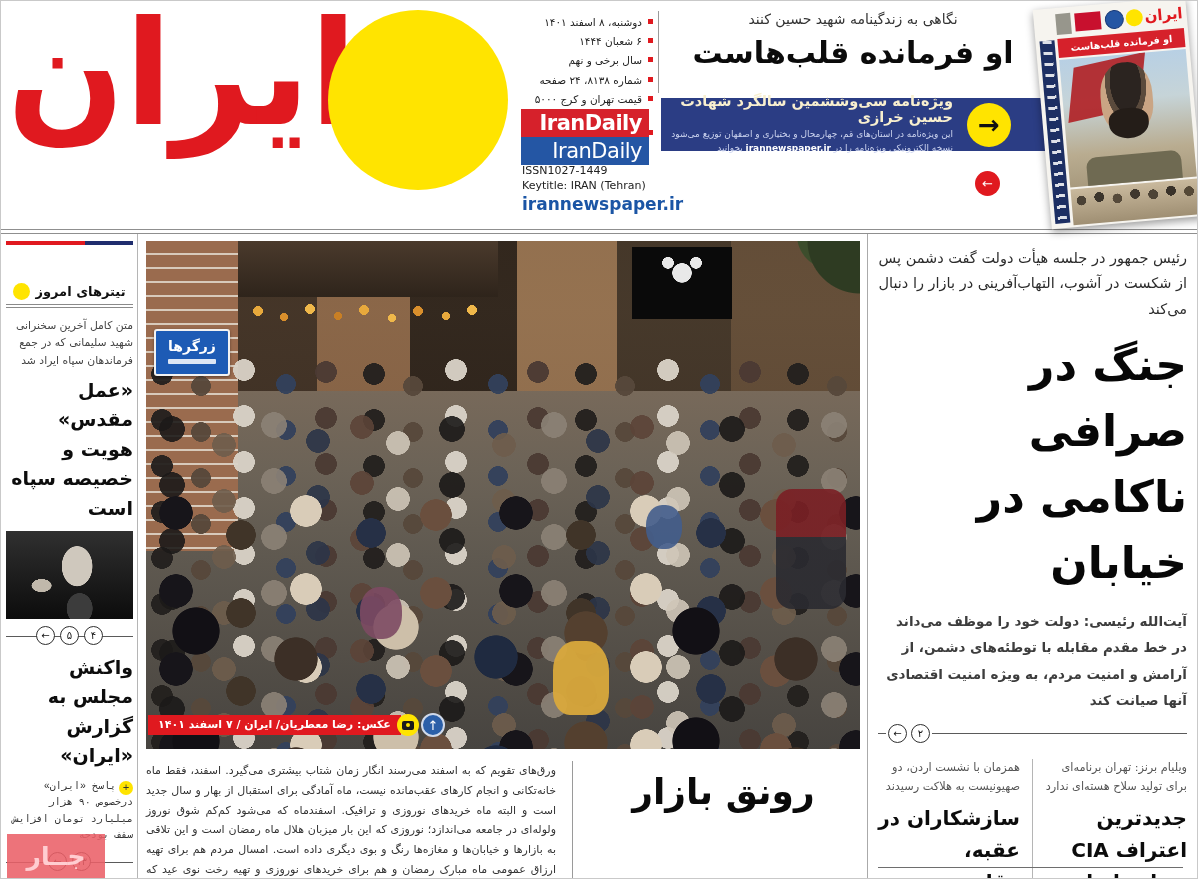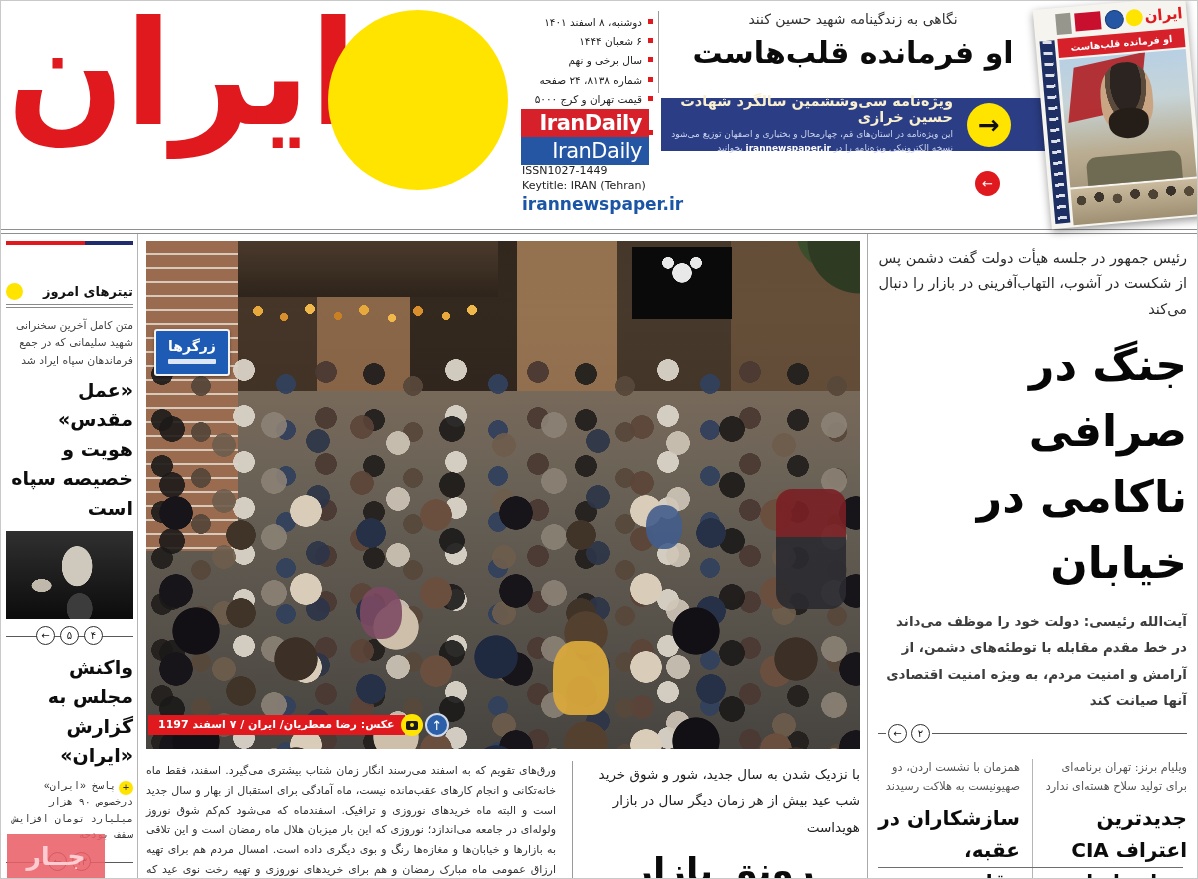--- a/index.html
+++ b/index.html
@@ -63,21 +63,21 @@
       background-image:radial-gradient(circle 5px at 10px 12px,#4a4135 96%,transparent), radial-gradient(circle 5px at 28px 10px,#3c352c 96%,transparent), radial-gradient(circle 5px at 46px 13px,#564a3a 96%,transparent), radial-gradient(circle 5px at 64px 10px,#40382e 96%,transparent), radial-gradient(circle 5px at 82px 12px,#4e4436 96%,transparent), radial-gradient(circle 5px at 100px 10px,#39322a 96%,transparent), radial-gradient(circle 5px at 118px 12px,#554937 96%,transparent), linear-gradient(180deg,#c9b99d,#9f8f73); }
 
   .head-rule { position:absolute; left:0; right:0; top:228px; height:5px; border-top:1.5px solid #8f8f8f; border-bottom:1.5px solid #8f8f8f; }
 
   
   .page-body { position:absolute; top:233px; left:0; right:0; bottom:0; display:flex; }
 
   
   .sidebar { position:relative; width:137px; padding:7px 4px 0 5px; border-right:1px solid #b5b5b5; overflow:hidden; }
   .sb-topbar { height:4px; background:linear-gradient(90deg,#e0191f 0 62%,#1f2d6e 62% 100%); margin-bottom:6px; }
-  .sb-head { display:flex; align-items:center; justify-content:space-between; gap:5px; direction:ltr; padding-bottom:4px;margin-top:38px; }
+  .sb-head { display:flex; align-items:center; justify-content:center; gap:5px; direction:ltr; padding-bottom:4px;margin-top:38px; }
   .sb-yellow { width:17px; height:17px; border-radius:50%; background:#ffe400; }
   .sb-title { font-size:13px; font-weight:bold; color:#111; direction:rtl; }
   .sb-doublerule { border-top:1px solid #8a8a8a; border-bottom:1px solid #8a8a8a; height:4px; margin-bottom:9px; }
   .sb-kicker { direction:rtl; text-align:right; font-size:10.8px; color:#444; line-height:1.6; margin-bottom:7px; }
   .sb-headline { direction:rtl; text-align:right; font-size:19px; font-weight:bold; color:#0d0d0d; line-height:1.55; margin-bottom:8px; }
   .sb-photo { height:88px; margin:2px 0 4px;
       background:radial-gradient(ellipse 26px 34px at 56% 40%, #cfc8bd 0 58%, rgba(0,0,0,0) 60%),
                  radial-gradient(ellipse 17px 11px at 28% 62%, #c0b8ab 0 58%, rgba(0,0,0,0) 60%),
                  radial-gradient(ellipse 22px 26px at 58% 88%, #3c3c3c 0 58%, rgba(0,0,0,0) 60%),
                  linear-gradient(180deg,#303030 0%,#1a1a1a 60%,#0c0c0c 100%); }
@@ -266,31 +266,30 @@
         <div class="crowd c1"></div>
         <div class="crowd c2"></div>
         <div class="crowd c3"></div>
         <div class="crowd c4"></div>
         <div class="accent a-yellow"></div>
         <div class="accent a-bike"></div>
         <div class="accent a-scarf1"></div>
         <div class="accent a-scarf2"></div>
         <div class="street-sign">زرگرها</div>
         <div class="credit">
-          <div class="credit-bar">عکس: رضا معطریان/ ایران / ۷ اسفند 1197</div>
+          <div class="credit-bar">عکس: رضا معطریان/ ایران / ۷ اسفند ۱۴۰۱</div>
           <div class="credit-cam">
               <span class="cam-shape"></span>
             </div>
           <div class="credit-up i-up"></div>
         </div>
       </div>
 
       <div class="market">
         <div class="market-lead">
-          <div class="market-kicker">با نزدیک شدن به سال جدید، شور و شوق خرید شب عید بیش از هر زمان دیگر سال در بازار هویداست</div>
           <div class="market-headline">رونق بازار</div>
         </div>
         <div class="market-body">ورق‌های تقویم که به اسفند می‌رسند انگار زمان شتاب بیشتری می‌گیرد. اسفند، فقط ماه خانه‌تکانی و انجام کارهای عقب‌مانده نیست، ماه آمادگی برای استقبال از بهار و سال جدید است و البته ماه خریدهای نوروزی و ترافیک. اسفندماه که می‌شود کم‌کم شوق نوروز ولوله‌ای در جامعه می‌اندازد؛ نوروزی که این بار میزبان هلال ماه رمضان است و این تلاقی به بازارها و خیابان‌ها و مغازه‌ها رنگ و بوی دیگری داده است. امسال مردم هم برای تهیه ارزاق عمومی ماه مبارک رمضان و هم برای خریدهای نوروزی و تهیه رخت نوی عید که رسم ایرانی است به بازارها می‌روند و اجناس و کالاهای مورد نیازشان را برانداز می‌کنند و گرچه گاه برخی قیمت‌های عجیب و غریب را مشاهده می‌کنند ولی هرچه باشد در آستانه بهار، بازار چشم‌انتظار مشتری است و مشتری به دنبال کاسب با انصاف.</div>
       </div>
 
     </div>
 
     <div class="rightcol">
       <div class="rc-kicker">رئیس جمهور در جلسه هیأت دولت گفت دشمن پس از شکست در آشوب، التهاب‌آفرینی در بازار را دنبال می‌کند</div>
       <div class="rc-headline">

